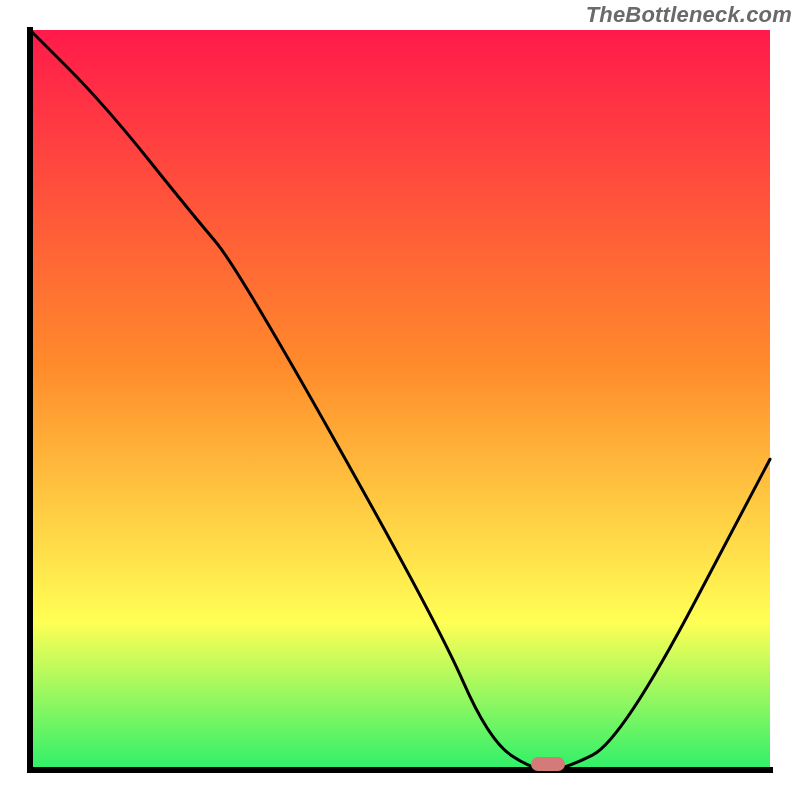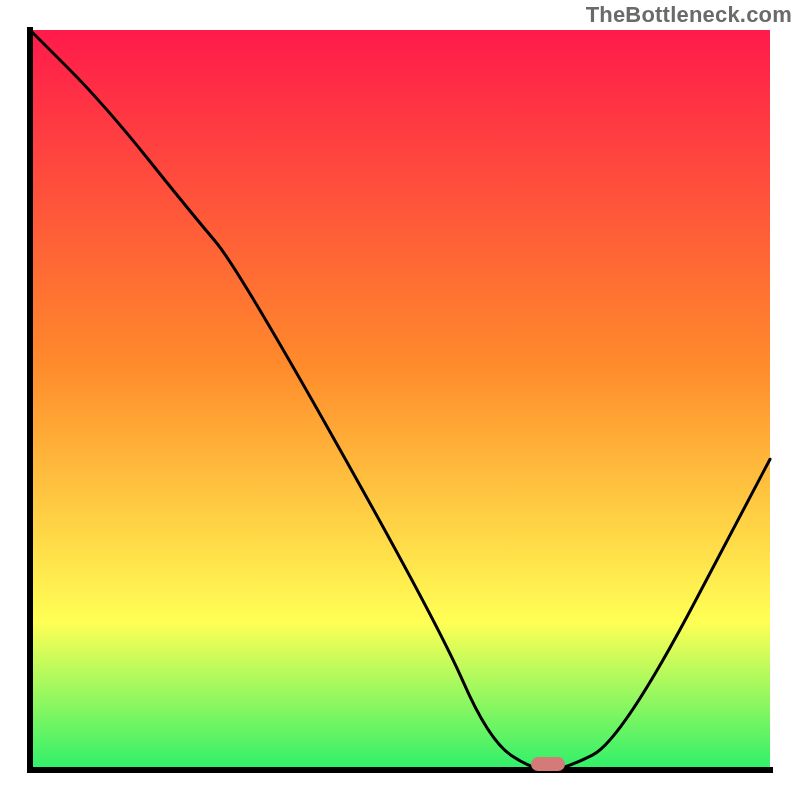--- a/index.html
+++ b/index.html
@@ -16,20 +16,21 @@
     height: 800px;
   }
   .watermark {
     position: absolute;
     top: 2px;
     right: 8px;
     font-size: 22px;
     font-weight: bold;
     color: #6a6a6a;
     letter-spacing: 0.2px;
+    font-style: italic;
   }
   svg {
     display: block;
   }
 </style>
 </head>
 <body>
 
 <div class="chart-frame">
 

